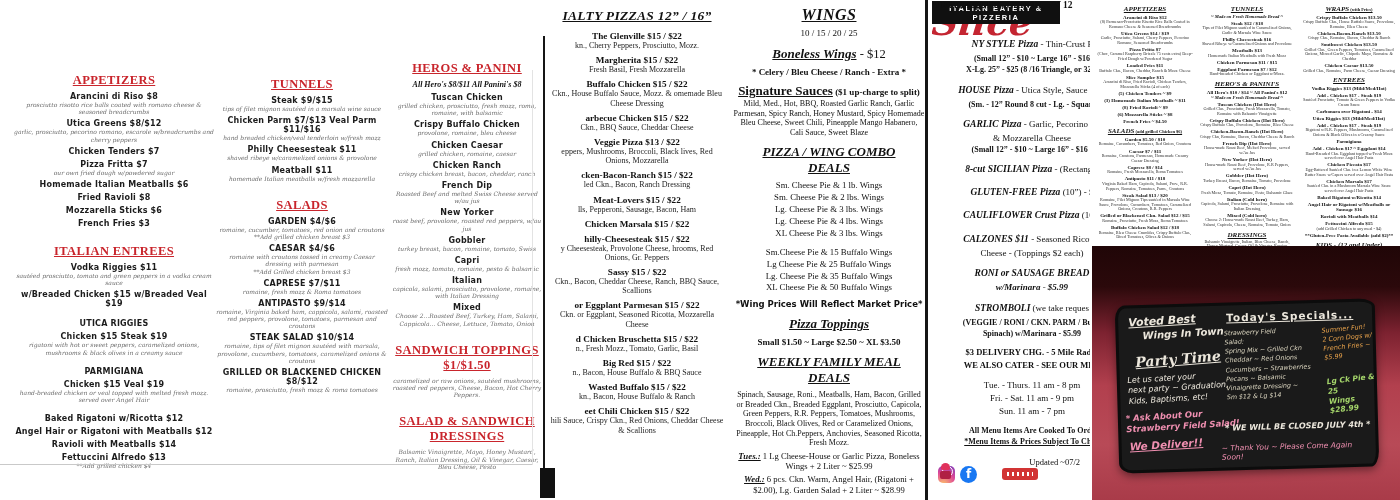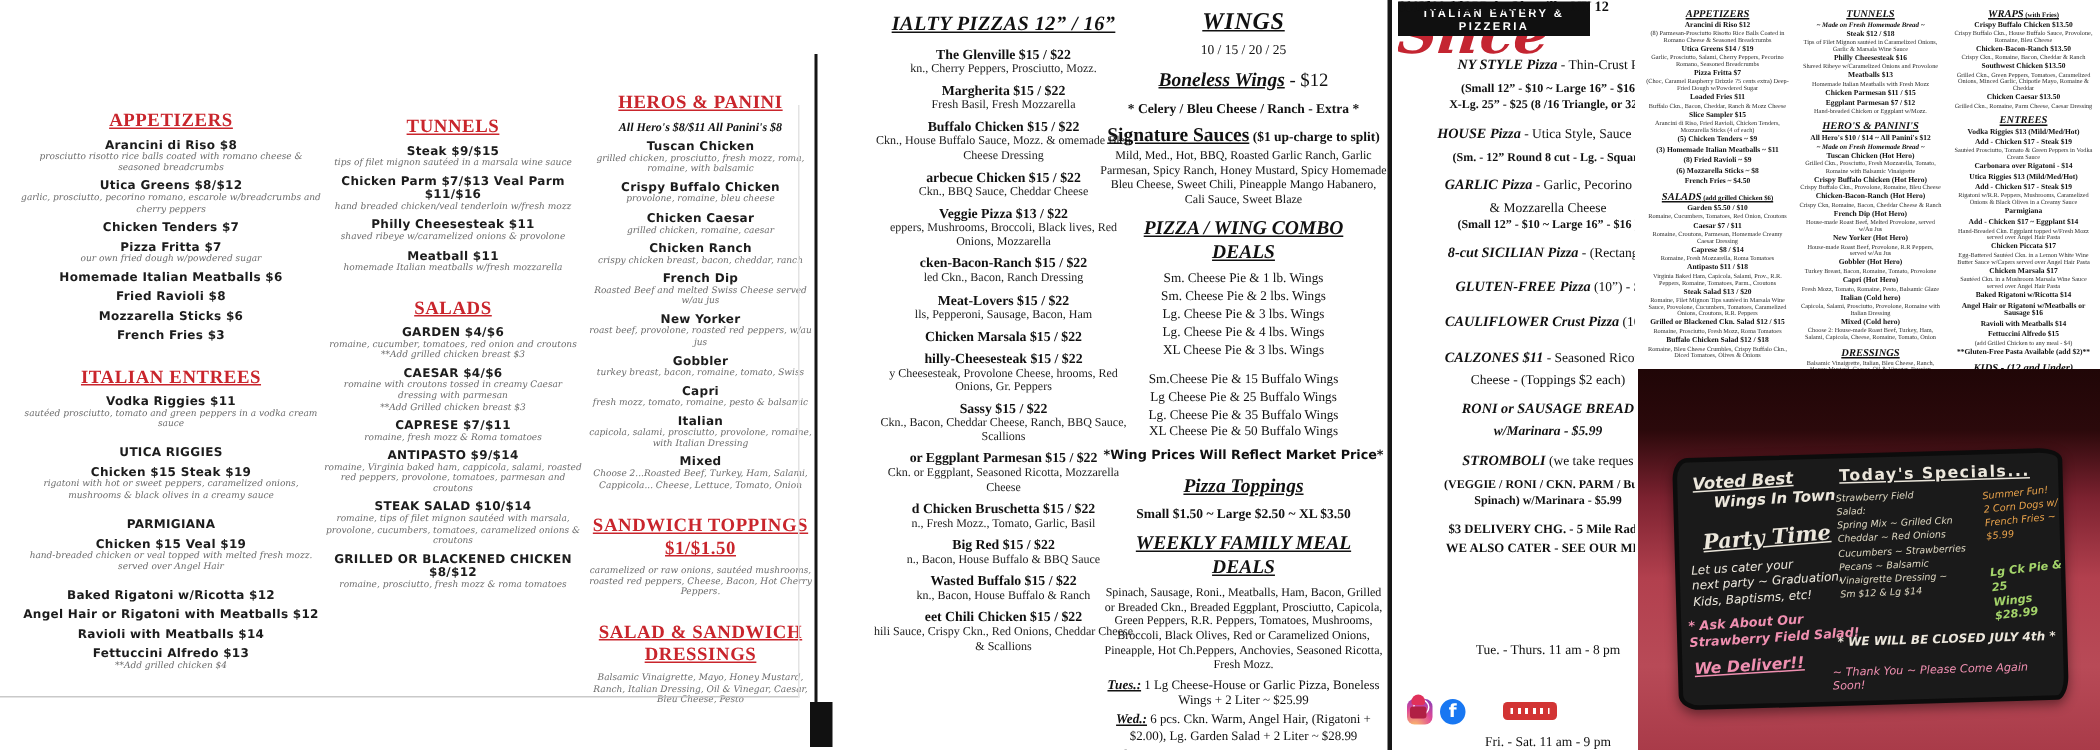--- a/index.html
+++ b/index.html
@@ -24,21 +24,21 @@
                 text-decoration:underline; letter-spacing:.4px; margin:9px 0 4px; }
   #panelA .item { font:700 8px "DejaVu Sans",sans-serif; color:#1c1c1c; margin-top:4px; letter-spacing:.2px;}
   #panelA .desc { font:italic 6px "DejaVu Serif",serif; color:#6b6b6b; line-height:1.2; }
   #panelA .note { font:italic 700 8px "Liberation Serif",serif; color:#111; margin:2px 0 1px; }
   #aEdgeB { left:0; top:464px; width:533px; height:1px; background:#c9c9c9; }
   #aEdgeR { left:532px; top:70px; width:1px; height:395px; background:#e3e3e3; }
 
   
   #bLine { left:543px; top:36px; width:2px; height:434px; background:#151515; }
   #bBlob { left:540px; top:468px; width:15px; height:30px; background:#111; }
-  #panelB { left:580px; top:8px; width:178px; height:492px; text-align:center; overflow:hidden; }
+  #panelB { left:548px; top:8px; width:178px; height:492px; text-align:center; overflow:hidden; }
   #panelB .h2 { font:700 italic 13.5px "Liberation Serif",serif; text-decoration:underline; margin-bottom:7px; letter-spacing:.3px;}
   #panelB .item { font:700 9.2px "Liberation Serif",serif; margin-top:5px; }
   #panelB .desc { font:8px "Liberation Serif",serif; line-height:1.15; color:#1d1d1d; }
 
   
   #panelC { left:733px; top:4px; width:192px; height:496px; text-align:center; overflow:hidden; }
   #panelC .h2  { font:700 italic 16px "Liberation Serif",serif; text-decoration:underline; margin:2px 0 4px; letter-spacing:.5px;}
   #panelC .h2s { font:700 italic 13px "Liberation Serif",serif; text-decoration:underline; margin:7px 17px 4px; }
   #panelC .h3  { font:700 12px "Liberation Serif",serif; text-decoration:underline; margin-top:5px; }
   #panelC .sz  { font:9px "Liberation Serif",serif; }
@@ -68,21 +68,21 @@
   #panelD .dlines { position:static; margin-top:8px; }
   #panelD .ln { white-space:nowrap; }
   #panelD .h2 { font:700 italic 14px "Liberation Serif",serif; text-decoration:underline; margin:4px 0 6px; letter-spacing:.5px;}
   #panelD .pz  { line-height:1.45; }
   #panelD .pz .b { font:700 italic 9.5px "Liberation Serif",serif; }
   #panelD .pz .r { font:9px "Liberation Serif",serif; }
   #panelD .pzr { font:9px "Liberation Serif",serif; line-height:1.2; }
   #panelD .pzb { font:700 italic 9px "Liberation Serif",serif; line-height:1.3; }
   #panelD .sub { font:700 8px "Liberation Serif",serif; line-height:1.4; }
   #panelD .note { font:700 8.5px "Liberation Serif",serif; line-height:1.5; }
-  #panelD .hrs { font:9px "Liberation Serif",serif; line-height:1.45;margin-top:48px; }
+  #panelD .hrs { font:9px "Liberation Serif",serif; line-height:1.45; }
   #panelD .fine { font:700 8px "Liberation Serif",serif; line-height:1.4; }
   #panelD .fineu { font:700 8px "Liberation Serif",serif; text-decoration:underline; line-height:1.4; }
   #panelD .upd { font:8.5px "Liberation Serif",serif; text-align:right; padding-right:52px; margin-top:10px; }
   .social { left:6px; top:462px; width:150px; height:24px; display:flex; gap:5px; align-items:center; }
   .social span { position:static; display:inline-block; }
   .ig { width:17px; height:17px; border-radius:5px;
         background:radial-gradient(circle at 30% 110%, #fdc468, #df4996 55%, #7a3bbd);
         box-shadow:inset 0 0 0 1.5px #fff0; position:relative; }
   .ig::after { content:""; position:absolute; left:4px; top:4px; width:9px; height:9px;
                border:1.6px solid #fff; border-radius:50%; }
@@ -146,20 +146,21 @@
         <div class="ln item"><b class="b">Pizza Fritta $7</b><span class="r"></span></div>
         <div class="ln desc"><b class="b"></b><span class="r">our own fried dough w/powdered sugar</span></div>
         <div class="ln item"><b class="b">Homemade Italian Meatballs $6</b><span class="r"></span></div>
         <div class="ln item"><b class="b">Fried Ravioli  $8</b><span class="r"></span></div>
         <div class="ln item"><b class="b">Mozzarella Sticks $6</b><span class="r"></span></div>
         <div class="ln item"><b class="b">French Fries  $3</b><span class="r"></span></div>
         <div class="ln gap"><b class="b"></b><span class="r"></span></div>
         <div class="ln h1"><b class="b">ITALIAN ENTREES</b><span class="r"></span></div>
         <div class="ln item"><b class="b">Vodka Riggies  $11</b><span class="r"></span></div>
         <div class="ln desc"><b class="b"></b><span class="r">sautéed prosciutto, tomato and green peppers in a vodka cream sauce</span></div>
+        <div class="ln item"><b class="b">w/Breaded Chicken $15    w/Breaded Veal $19</b><span class="r"></span></div>
         <div class="ln gap"><b class="b"></b><span class="r"></span></div>
         <div class="ln item"><b class="b">UTICA RIGGIES</b><span class="r"></span></div>
         <div class="ln item"><b class="b">Chicken $15      Steak $19</b><span class="r"></span></div>
         <div class="ln desc"><b class="b"></b><span class="r">rigatoni with hot or sweet peppers, caramelized onions, mushrooms &amp; black olives in a creamy sauce</span></div>
         <div class="ln gap"><b class="b"></b><span class="r"></span></div>
         <div class="ln item"><b class="b">PARMIGIANA</b><span class="r"></span></div>
         <div class="ln item"><b class="b">Chicken $15    Veal $19</b><span class="r"></span></div>
         <div class="ln desc"><b class="b"></b><span class="r">hand-breaded chicken or veal topped with melted fresh mozz. served over Angel Hair</span></div>
         <div class="ln gap"><b class="b"></b><span class="r"></span></div>
         <div class="ln item"><b class="b">Baked Rigatoni w/Ricotta  $12</b><span class="r"></span></div>

